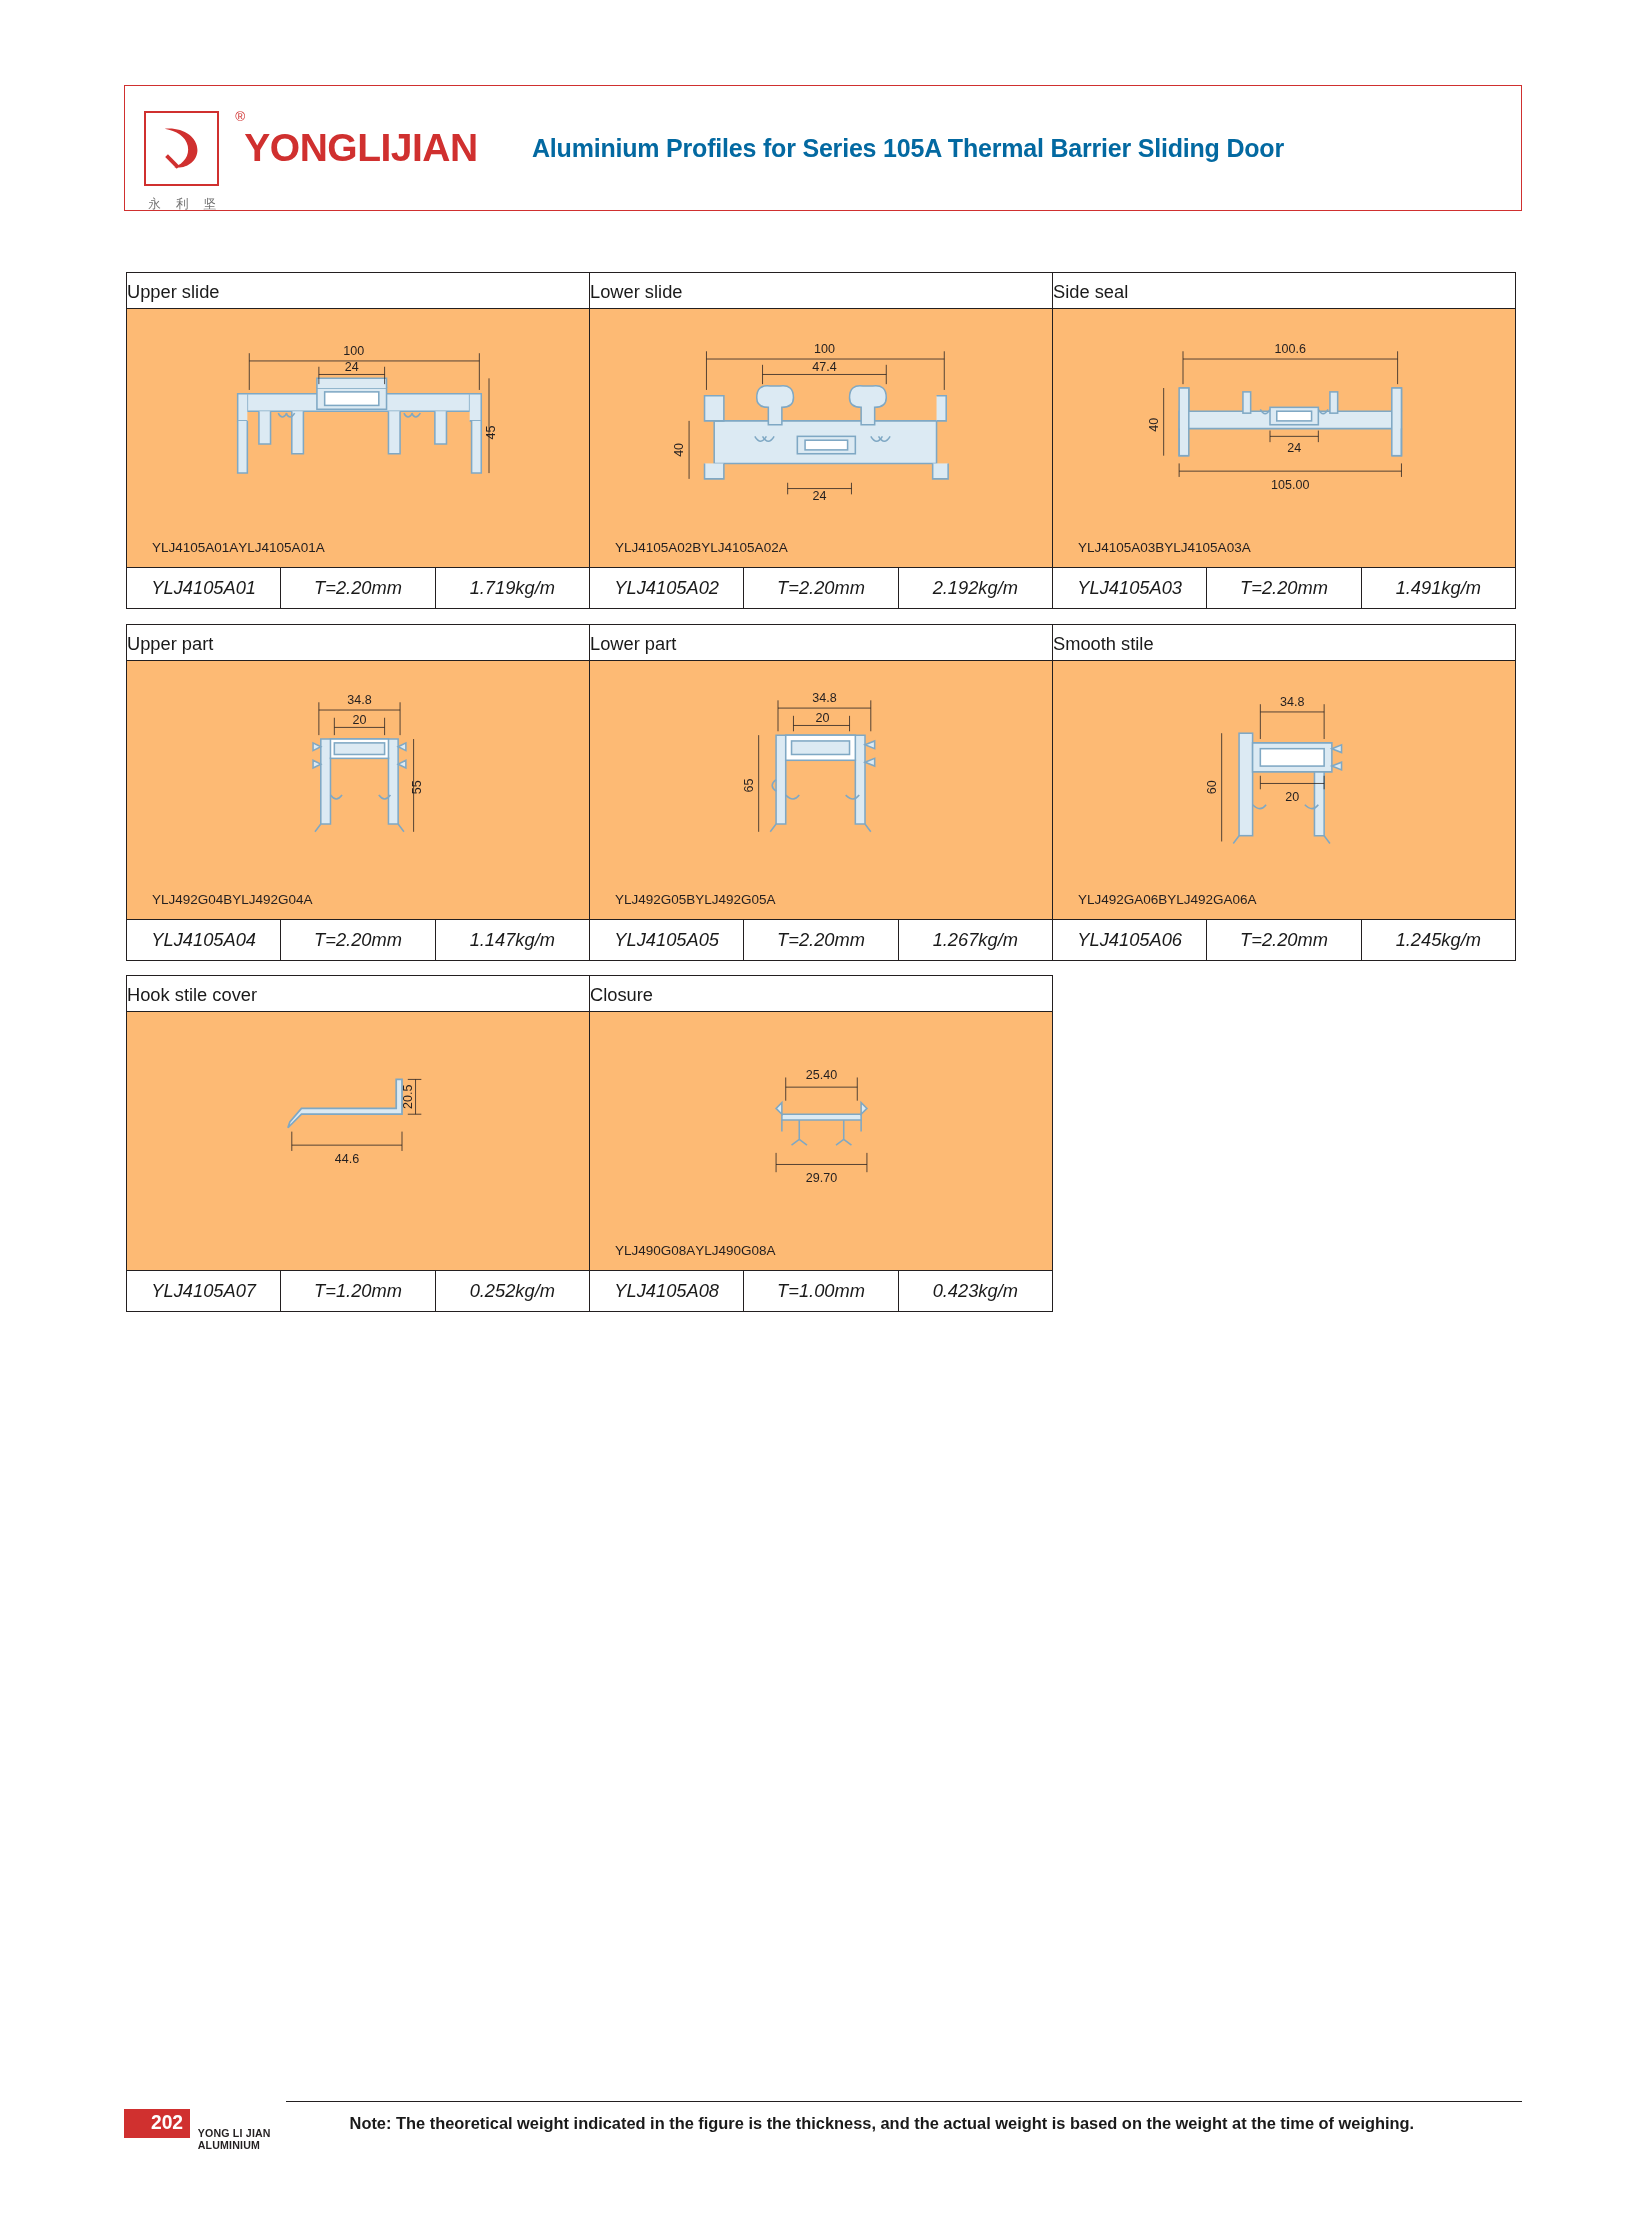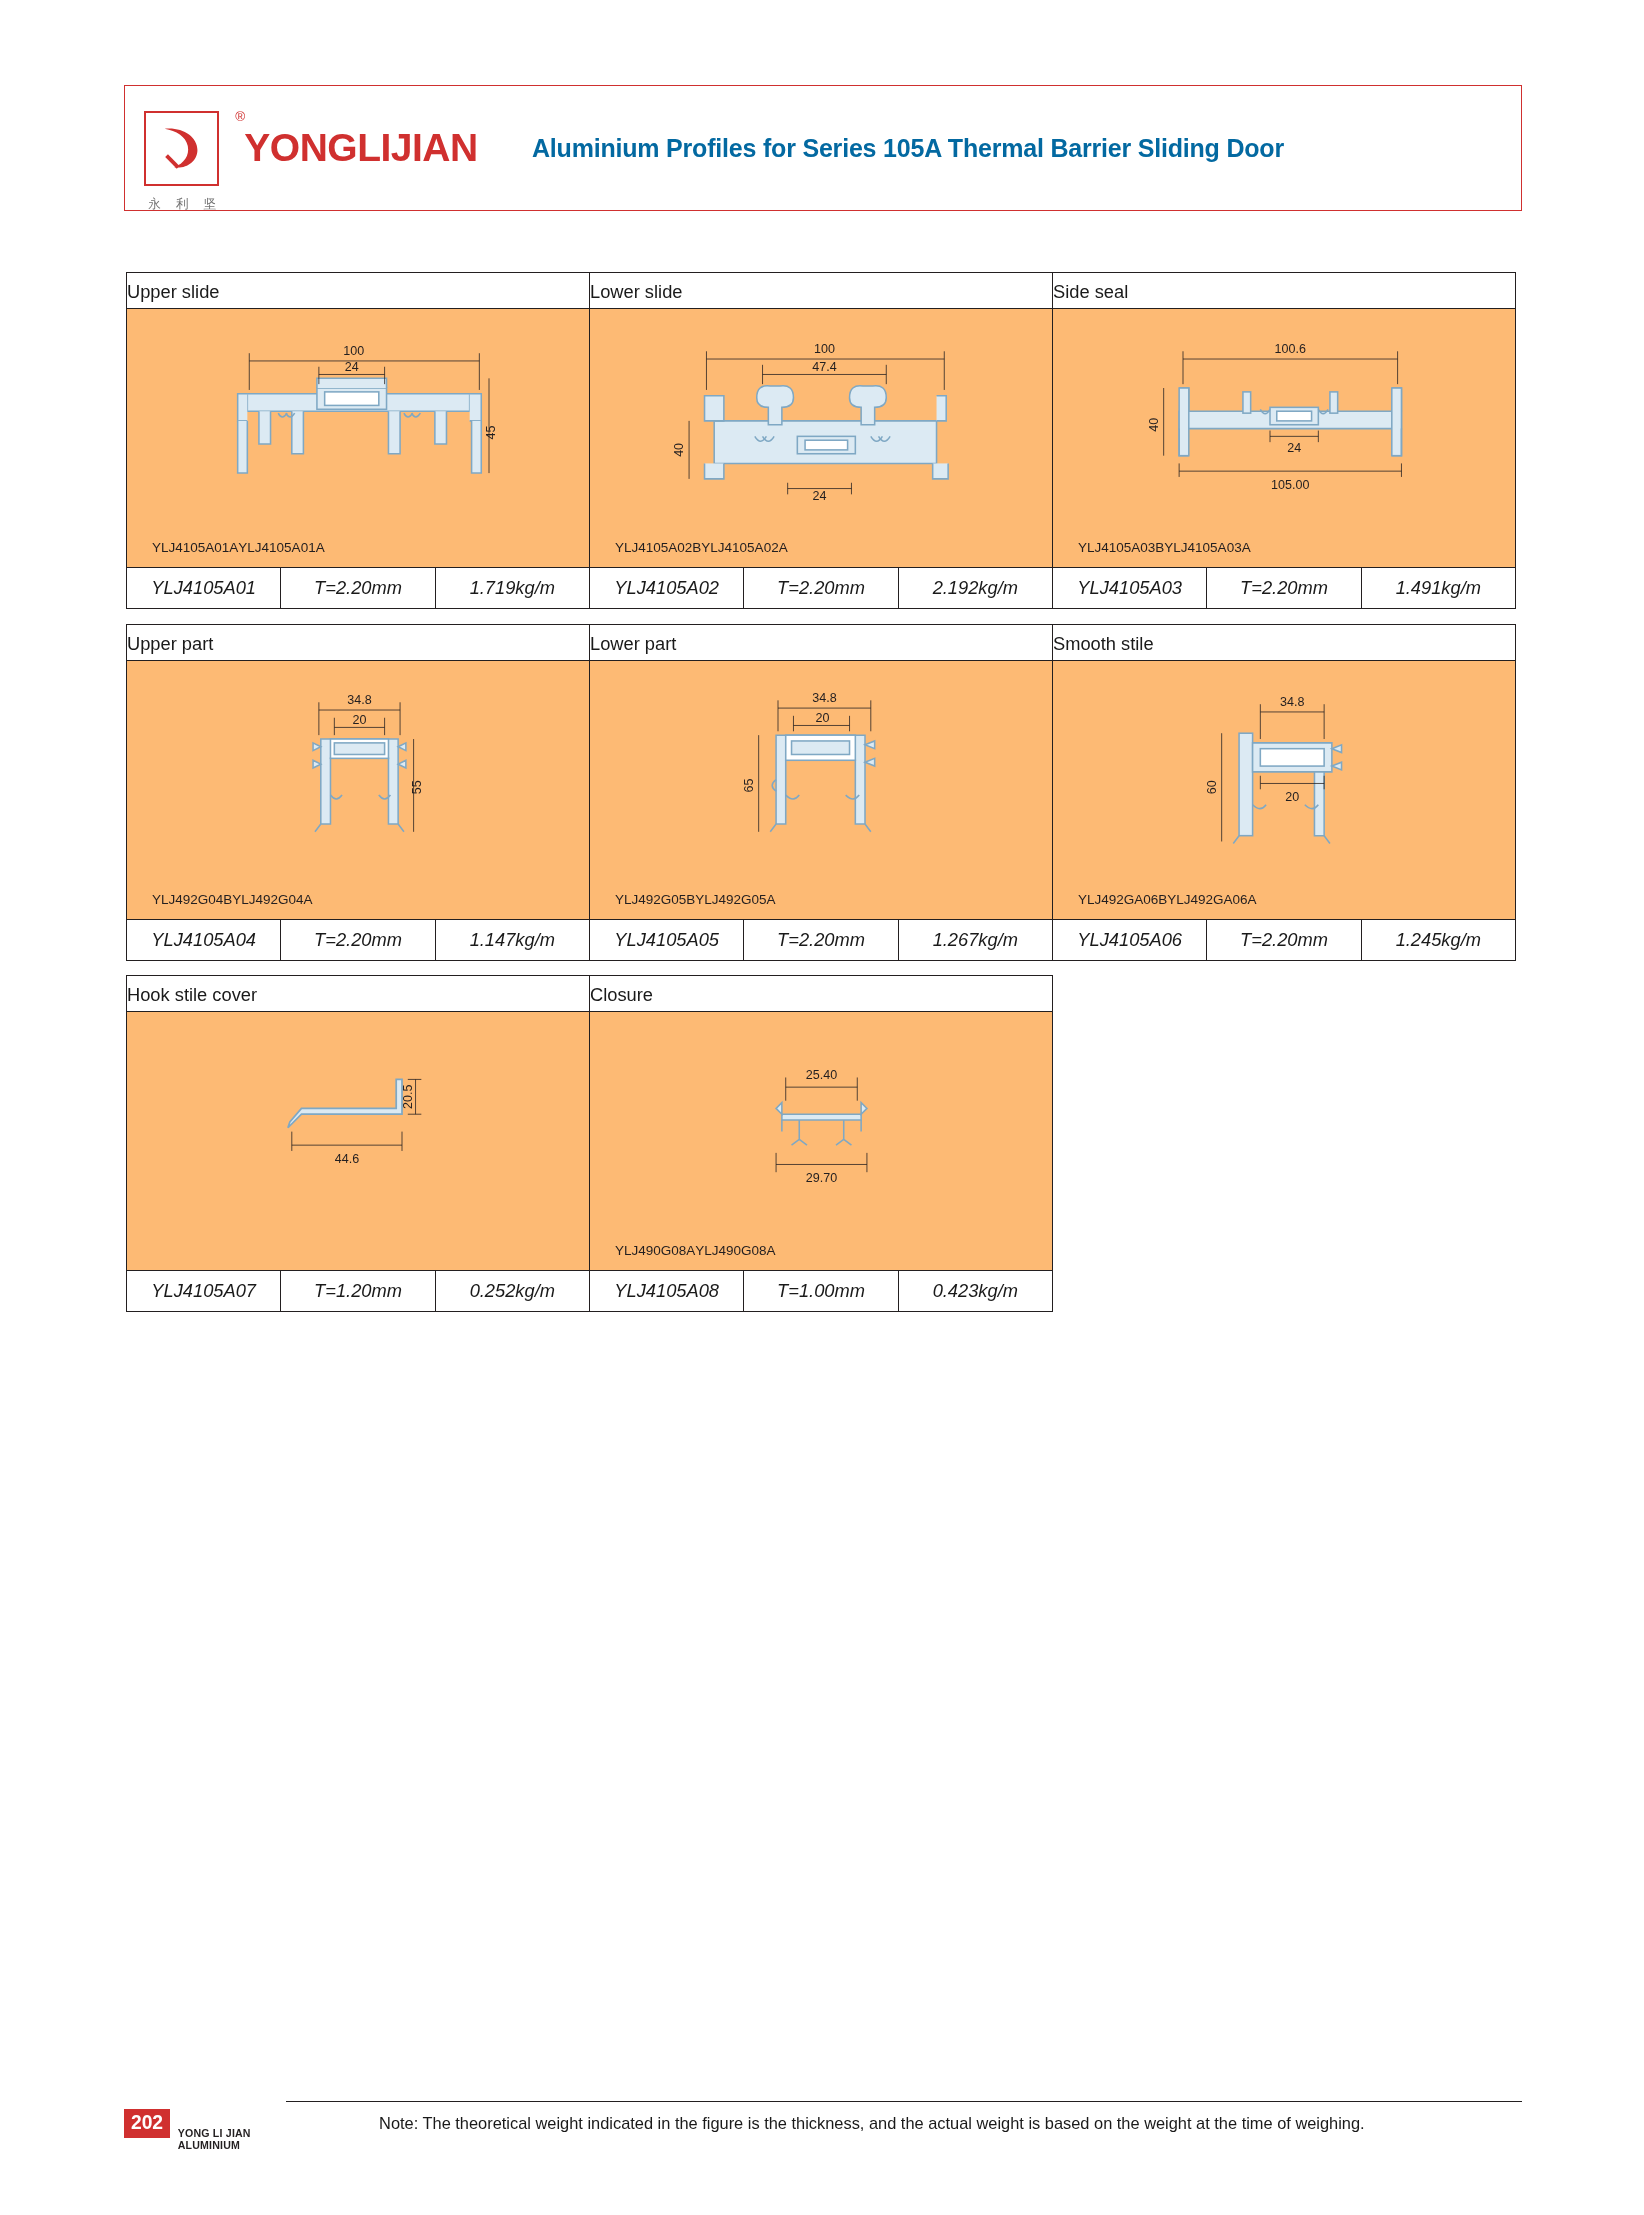--- a/index.html
+++ b/index.html
@@ -184,34 +184,36 @@
     width: 46px;
     height: 29px;
     background: #d0302f;
     color: #fff;
     font-size: 19.3px;
     font-weight: bold;
     display: flex;
     align-items: center;
     justify-content: center;
     flex: none;
+    padding-left: 20px;
   }
   .footer-brand {
     margin-left: 7.7px;
     line-height: 1.05;
     flex: none;
     margin-top: 33px;
   }
   .footer-brand .b1 { font-size: 10.6px; font-weight: bold; color:#231f20; letter-spacing: 0.2px;}
   .footer-brand .b2 { font-size: 10.6px; font-weight: bold; color:#231f20; letter-spacing: 0.2px;}
   .footer-note {
     flex: 1;
     text-align: center;
     font-size: 16.4px;
     padding-right: 29px;
+    font-weight: bold;
   }
 
   svg text { font-family: "Liberation Sans", sans-serif; }
 </style>
 </head>
 <body>
 
 <div class="page">
 
   <div class="header">

